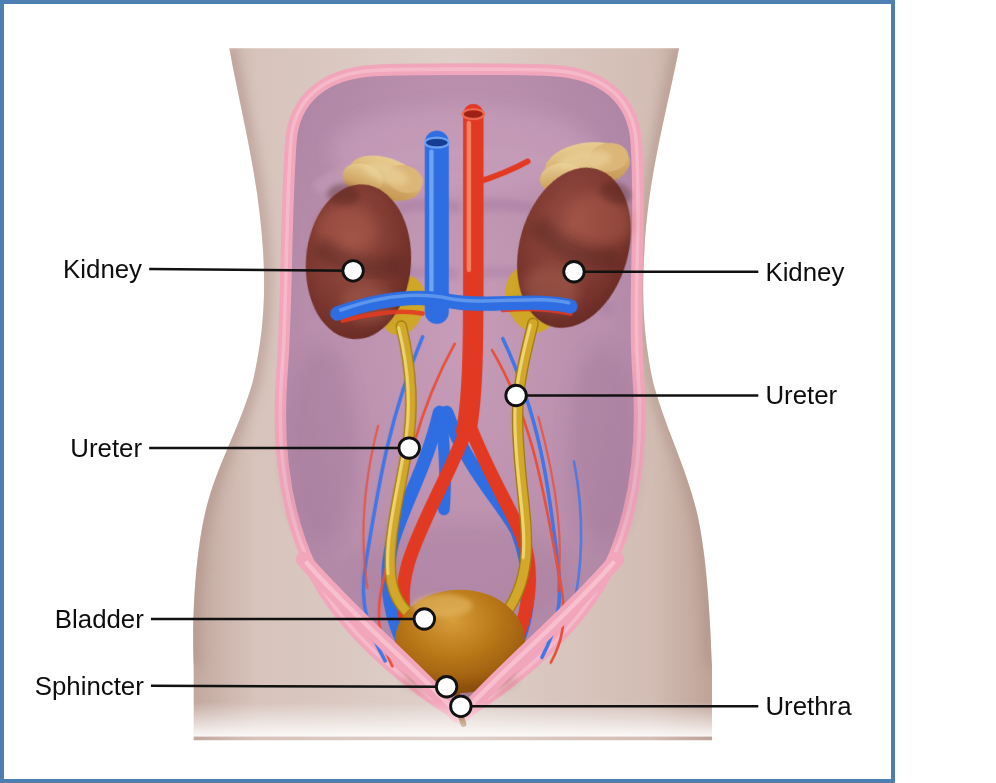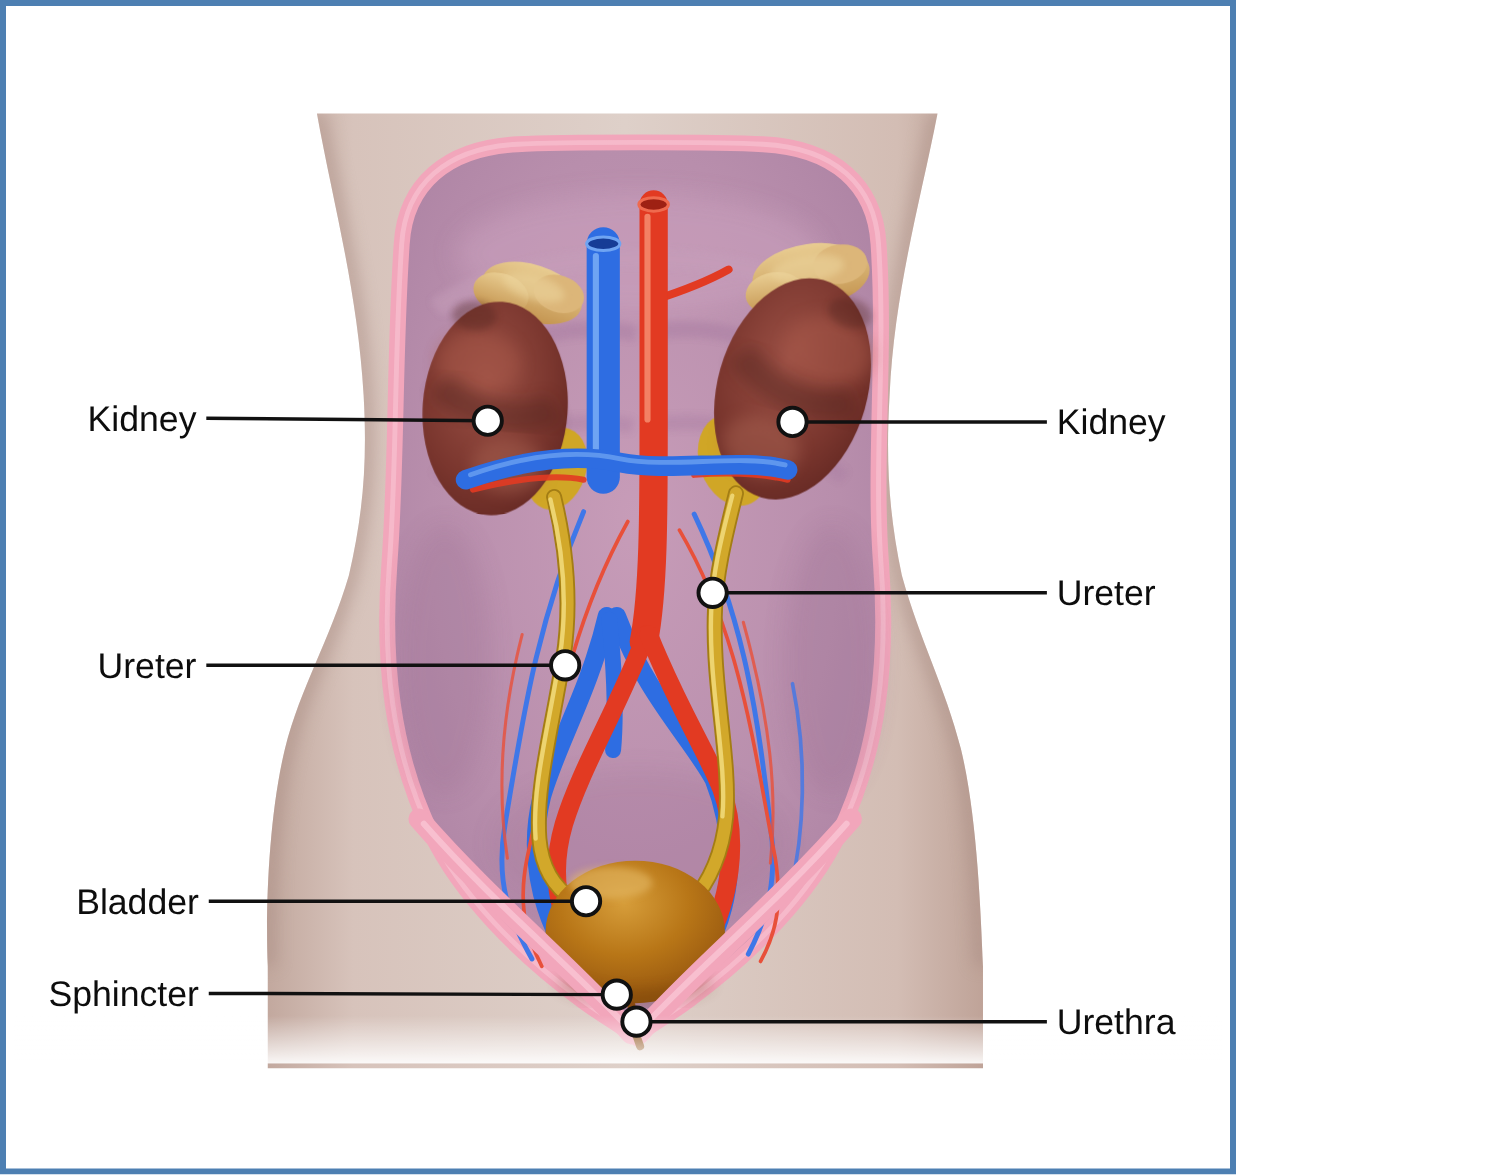--- a/index.html
+++ b/index.html
@@ -1,18 +1,18 @@
 <!DOCTYPE html>
 <html><head>
 <meta charset="utf-8">
 <style>
   html,body{margin:0;padding:0;background:#ffffff;}
   .frame{
     position:relative;
-    width:824px;height:783px;
+    width:895px;height:783px;
     box-sizing:border-box;
     background:#ffffff;
     border:4px solid #4d7fb2;
     overflow:hidden;
     font-family:"Liberation Sans", sans-serif;
   }
   .frame svg{position:absolute;left:0;top:0;width:100%;height:100%;display:block;}
   text.callout{
     font-family:"Liberation Sans", sans-serif;
     font-size:29px;

